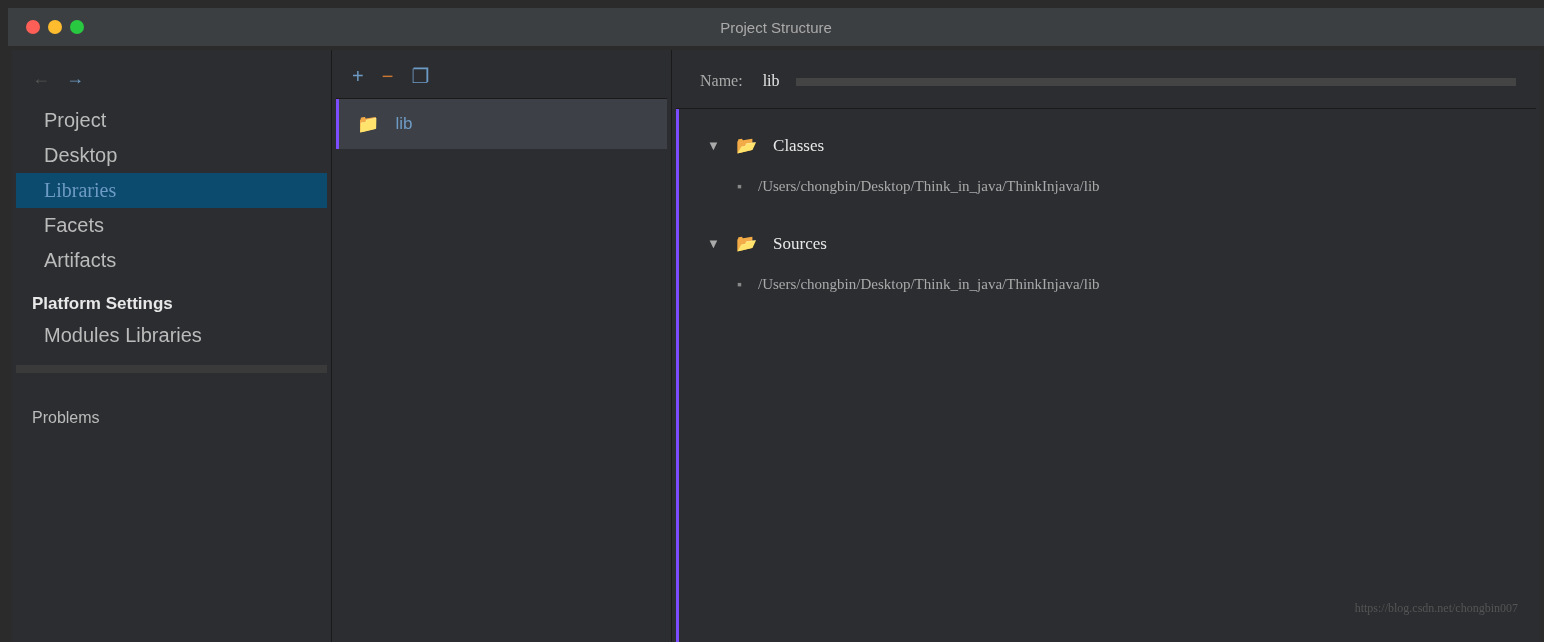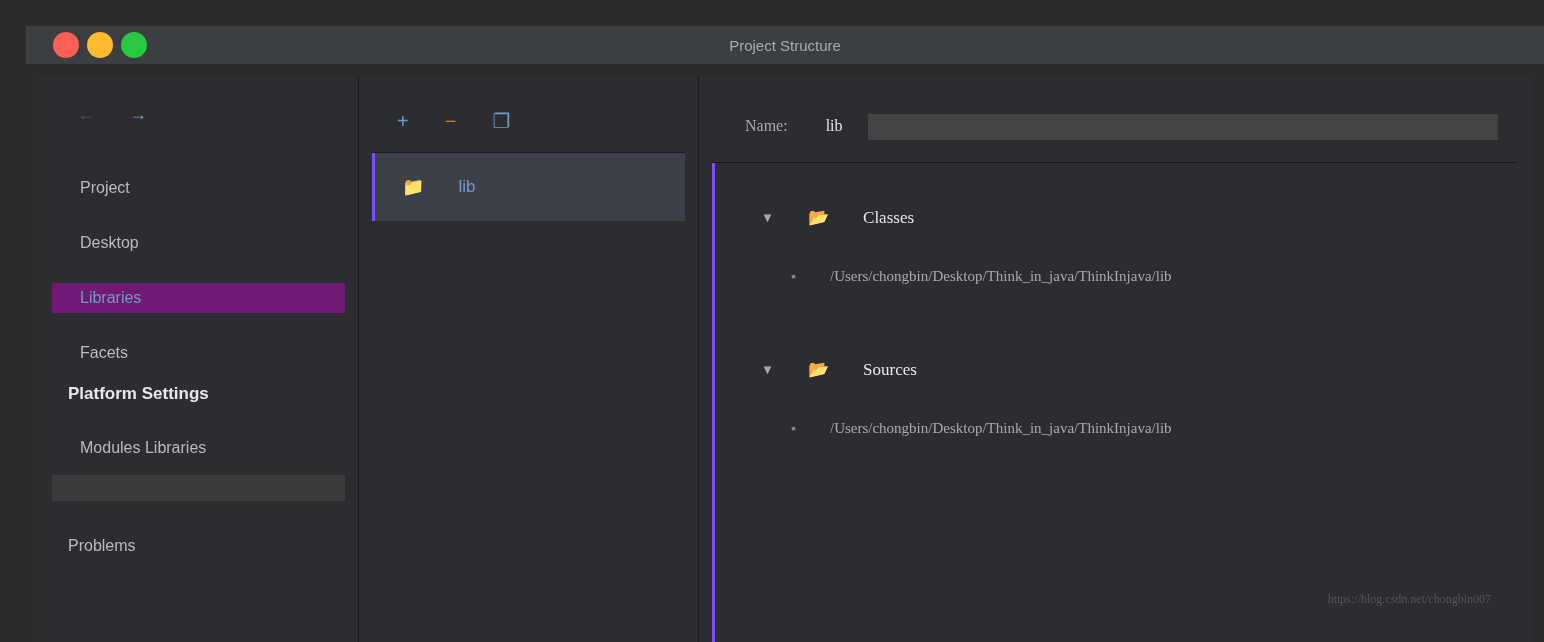--- a/index.html
+++ b/index.html
@@ -1,15 +1,15 @@
 <!DOCTYPE html>
 <html><head>
   <meta charset="utf-8">
   <style>
-    * { margin: 0; padding: 13px; box-sizing: border-box; }
+    * { margin: 0; padding: 4px; box-sizing: border-box; }
     body {
       width: 1544px;
       height: 642px;
       background: #2b2b2b;
       font-family: -apple-system, 'Helvetica Neue', Arial, sans-serif;
       color: #d4d4d4;
       overflow: hidden;
       position: relative;
     }
 
@@ -78,30 +78,30 @@
     }
 
     .section-header {
       font-size: 17px;
       font-weight: 700;
       color: #e8e8e8;
       padding: 8px 16px 4px 16px;
     }
 
     .nav-item {
-      font-size: 16px;
+      font-size: 20px;
       padding: 6px 16px 6px 28px;
       cursor: pointer;
       color: #bbbbbb;
       border-radius: 0;
-      margin-top: 25px;
     }
     .nav-item.active {
-      background: #701a75;
+      background: #0c4a6e;
       color: #6e9bc5;
+      font-family: Liberation Serif, serif;
     }
 
     .sidebar-divider {
       height: 1px;
       background: #3a3a3a;
       margin: 8px 0;
     }
 
     .problems-item {
       font-size: 16px;
@@ -264,20 +264,21 @@
     <div class="nav-bar">
       <span class="nav-arrow disabled">←</span>
       <span class="nav-arrow">→</span>
     </div>
 
     <div class="section-group">
       <div class="nav-item">Project</div>
       <div class="nav-item">Desktop</div>
       <div class="nav-item active">Libraries</div>
       <div class="nav-item">Facets</div>
+      <div class="nav-item">Artifacts</div>
     </div>
 
     <div class="section-group">
       <div class="section-header">Platform Settings</div>
       <div class="nav-item">Modules Libraries</div>
     </div>
 
     <div class="sidebar-divider"></div>
 
     <div class="problems-item">Problems</div>

